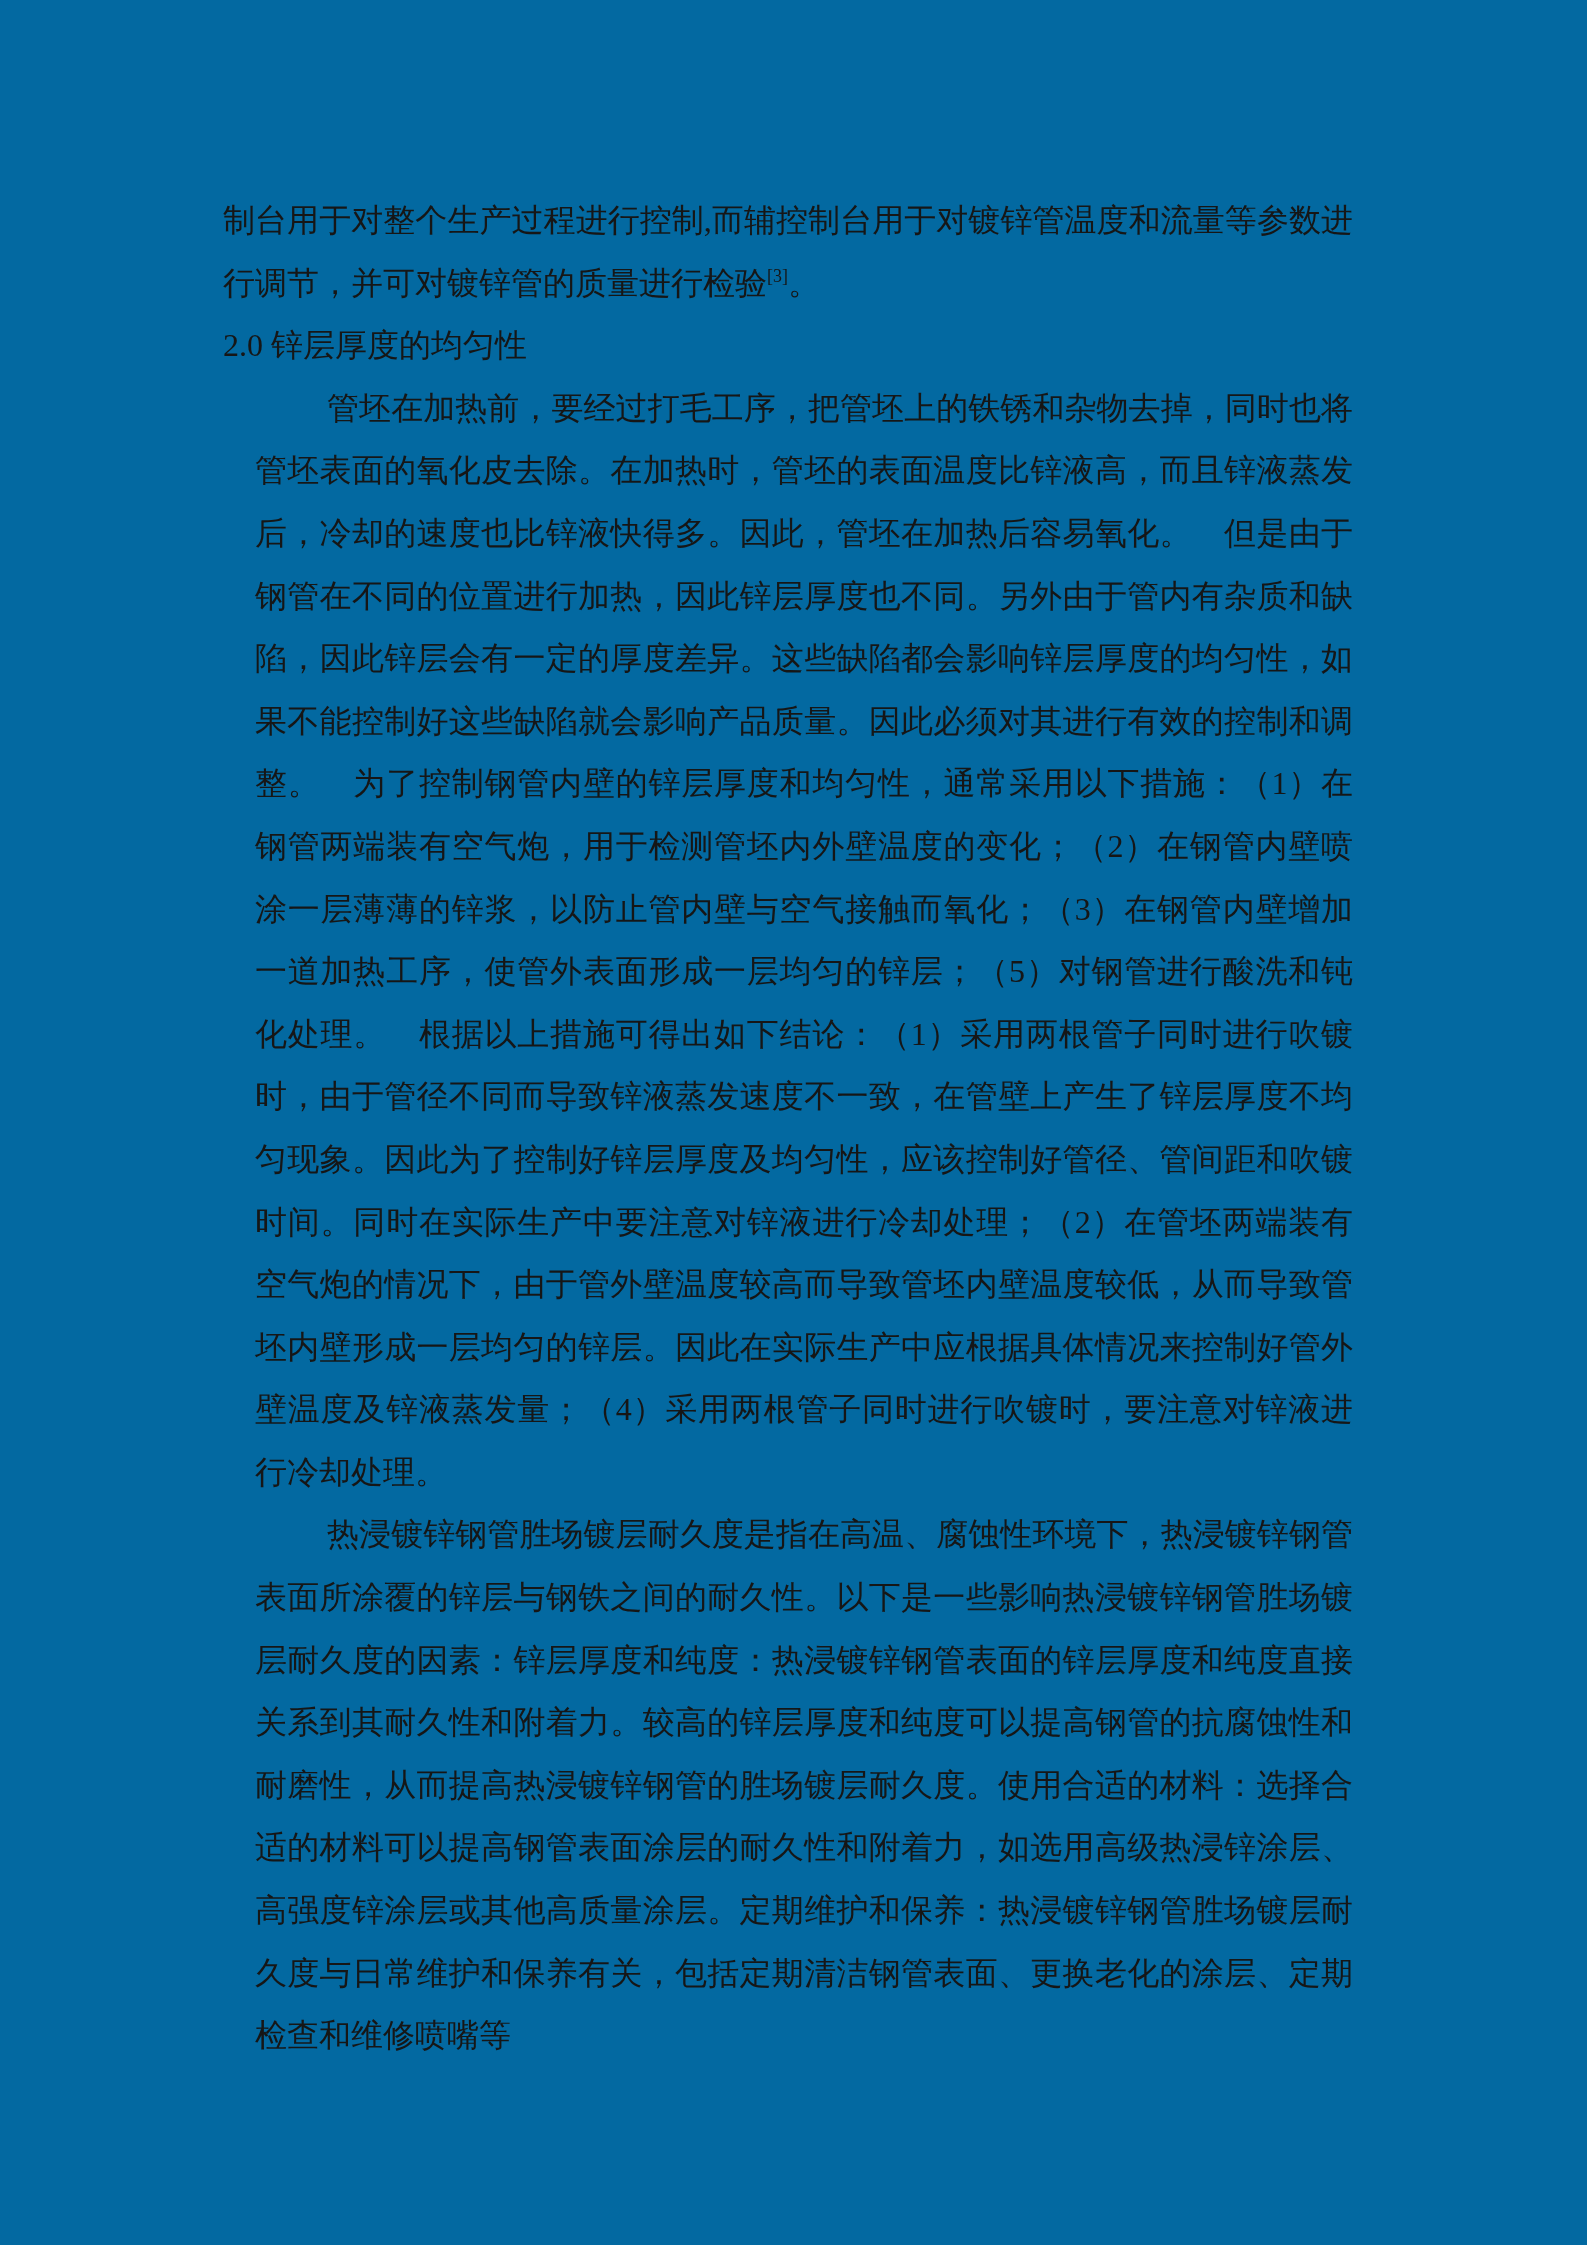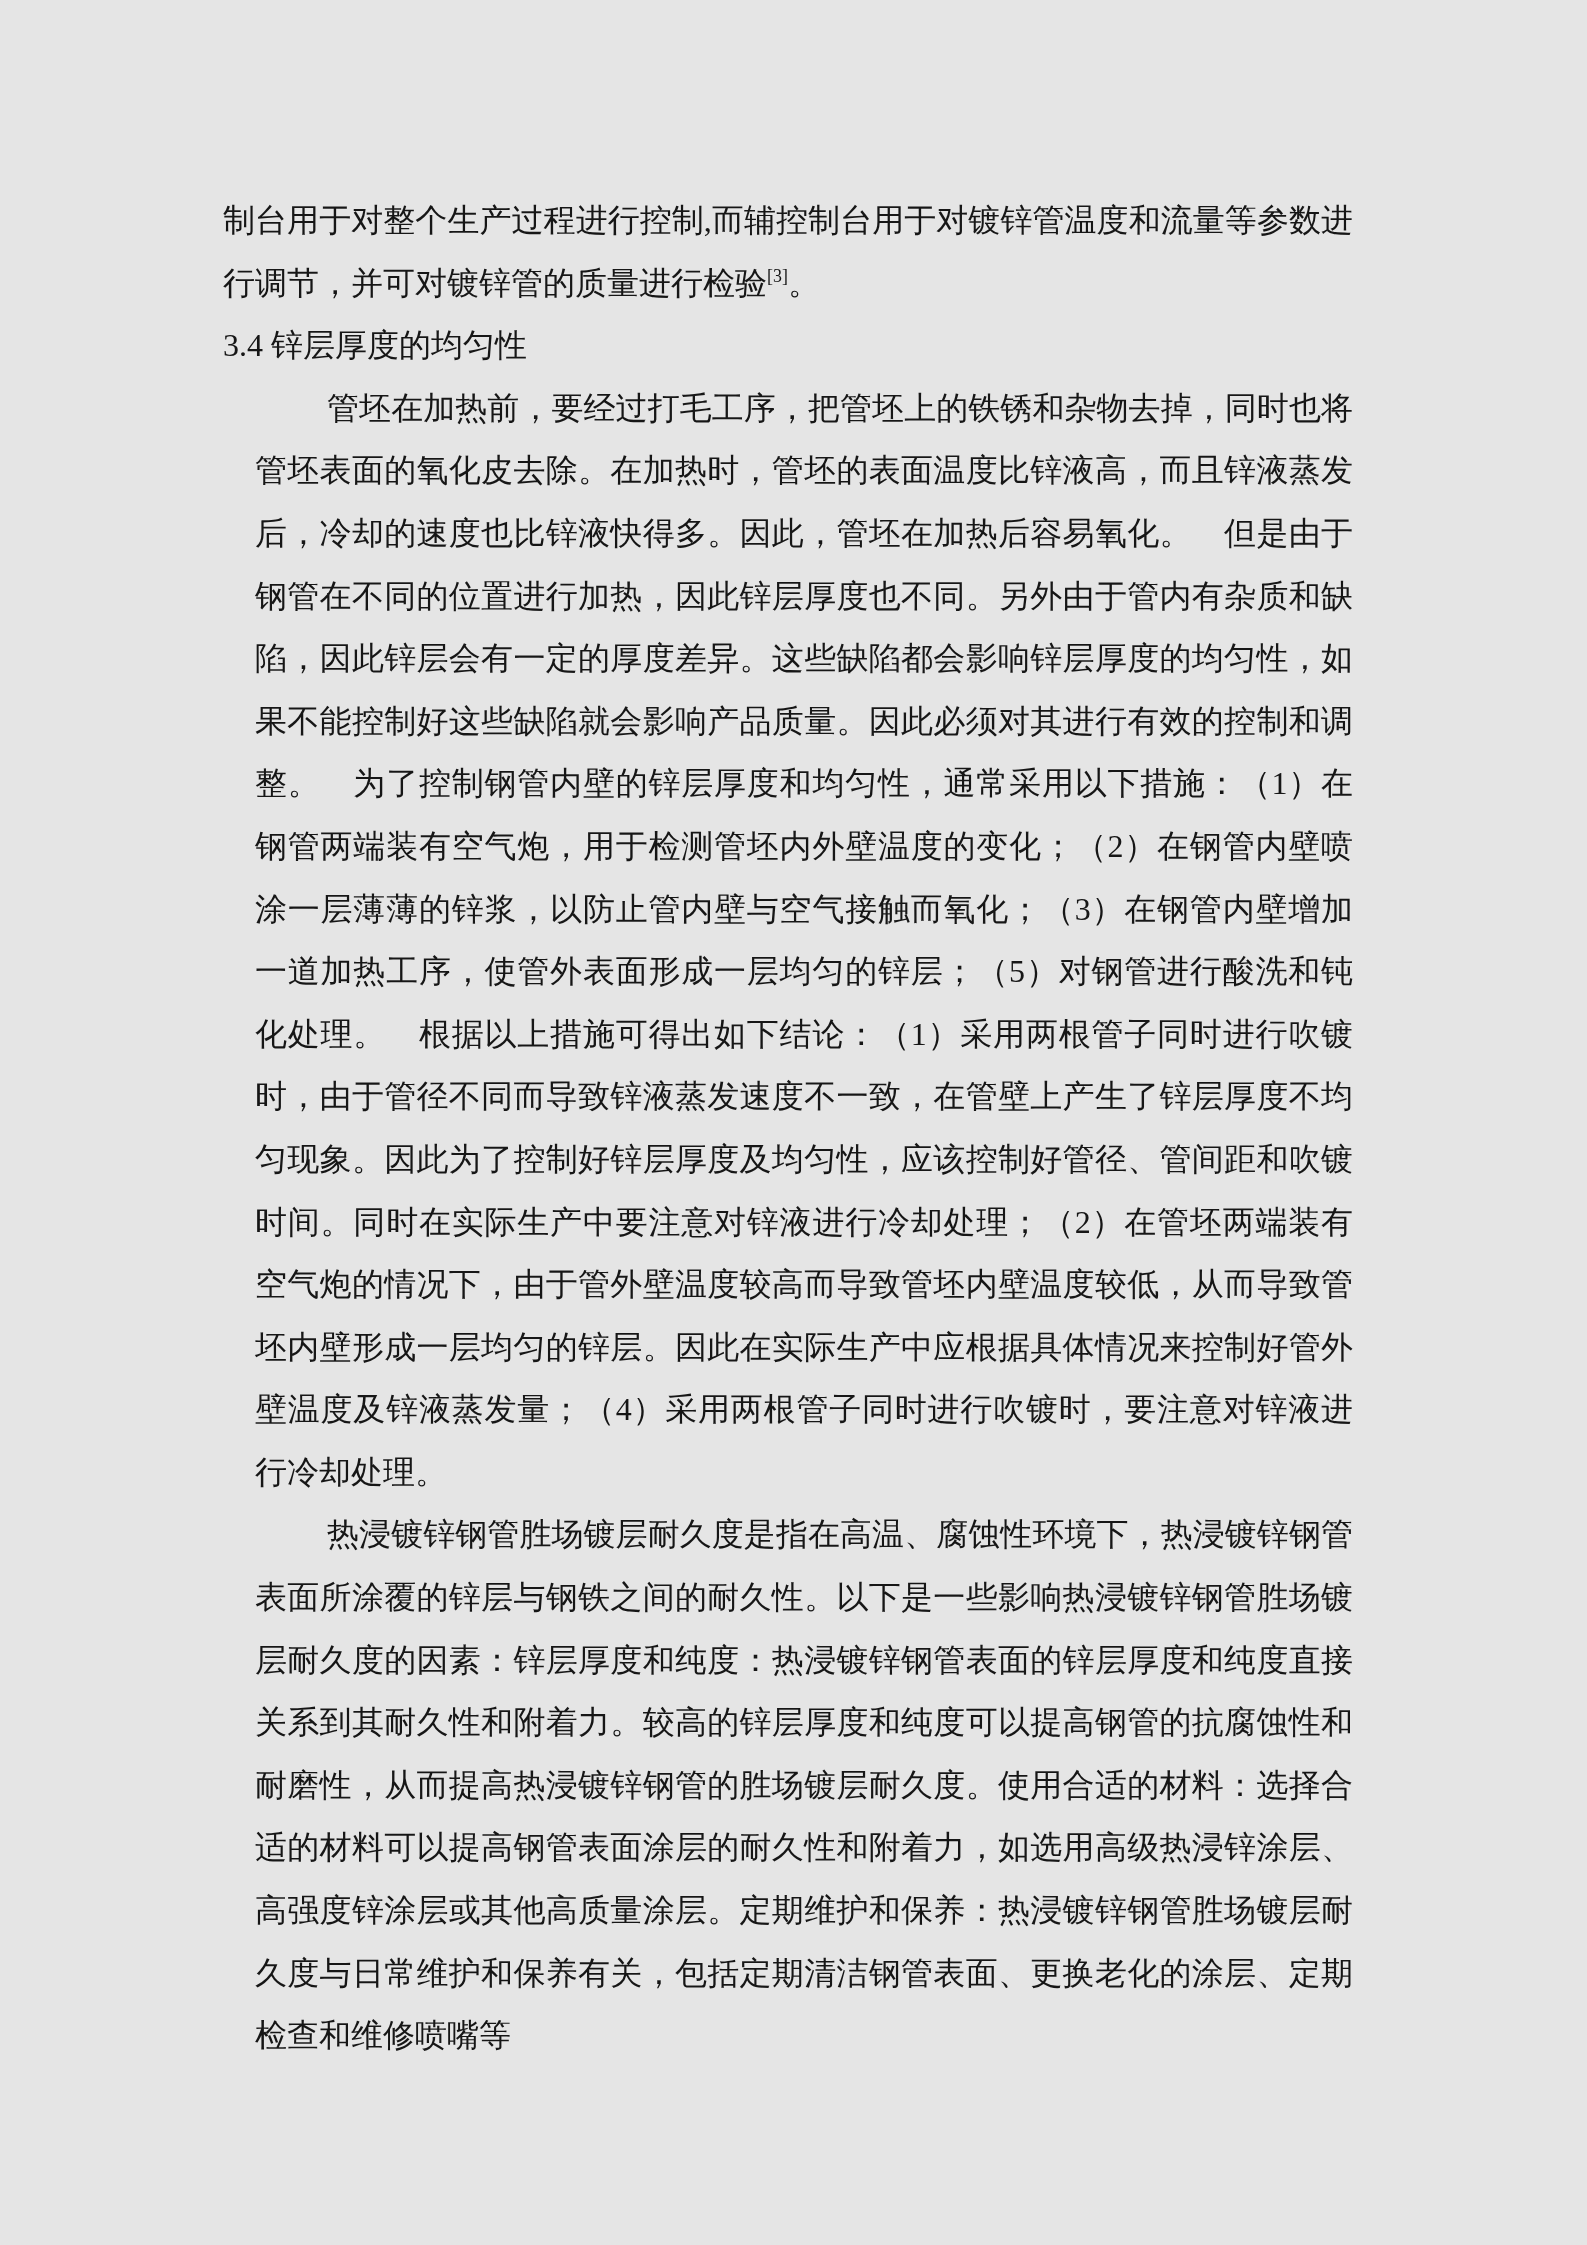--- a/index.html
+++ b/index.html
@@ -4,21 +4,21 @@
 <style>
   html, body {
     margin: 0;
     padding: 0;
     background: #ffffff;
   }
   .page {
     position: relative;
     width: 1587px;
     height: 2245px;
-    background: #e5e5e5;
+    background: #0369a1;
     overflow: hidden;
   }
   .content {
     position: absolute;
     left: 223px;
     top: 189px;
     width: 1130px;
     font-family: "Liberation Serif", "DejaVu Serif", serif;
     font-size: 32px;
     line-height: 62.6px;
@@ -48,21 +48,21 @@
   }
 </style>
 </head>
 <body>
 
 <div class="page">
   <main class="content">
 
     <p class="para"><span>制台用于对整个生产过程进行控制,而辅控制台用于对镀锌管温度和流量等参数进行调节，并可对镀锌管的质量进行检验</span><sup class="fnref">[3]</sup><span>。</span></p>
 
-    <h2 class="heading">3.4 锌层厚度的均匀性</h2>
+    <h2 class="heading">2.0 锌层厚度的均匀性</h2>
 
     <p class="para indent">管坯在加热前，要经过打毛工序，把管坯上的铁锈和杂物去掉，同时也将管坯表面的氧化皮去除。在加热时，管坯的表面温度比锌液高，而且锌液蒸发后，冷却的速度也比锌液快得多。因此，管坯在加热后容易氧化。　但是由于钢管在不同的位置进行加热，因此锌层厚度也不同。另外由于管内有杂质和缺陷，因此锌层会有一定的厚度差异。这些缺陷都会影响锌层厚度的均匀性，如果不能控制好这些缺陷就会影响产品质量。因此必须对其进行有效的控制和调整。　为了控制钢管内壁的锌层厚度和均匀性，通常采用以下措施：（1）在钢管两端装有空气炮，用于检测管坯内外壁温度的变化；（2）在钢管内壁喷涂一层薄薄的锌浆，以防止管内壁与空气接触而氧化；（3）在钢管内壁增加一道加热工序，使管外表面形成一层均匀的锌层；（5）对钢管进行酸洗和钝化处理。　根据以上措施可得出如下结论：（1）采用两根管子同时进行吹镀时，由于管径不同而导致锌液蒸发速度不一致，在管壁上产生了锌层厚度不均匀现象。因此为了控制好锌层厚度及均匀性，应该控制好管径、管间距和吹镀时间。同时在实际生产中要注意对锌液进行冷却处理；（2）在管坯两端装有空气炮的情况下，由于管外壁温度较高而导致管坯内壁温度较低，从而导致管坯内壁形成一层均匀的锌层。因此在实际生产中应根据具体情况来控制好管外壁温度及锌液蒸发量；（4）采用两根管子同时进行吹镀时，要注意对锌液进行冷却处理。</p>
 
 
     <p class="para indent">热浸镀锌钢管胜场镀层耐久度是指在高温、腐蚀性环境下，热浸镀锌钢管表面所涂覆的锌层与钢铁之间的耐久性。以下是一些影响热浸镀锌钢管胜场镀层耐久度的因素：锌层厚度和纯度：热浸镀锌钢管表面的锌层厚度和纯度直接关系到其耐久性和附着力。较高的锌层厚度和纯度可以提高钢管的抗腐蚀性和耐磨性，从而提高热浸镀锌钢管的胜场镀层耐久度。使用合适的材料：选择合适的材料可以提高钢管表面涂层的耐久性和附着力，如选用高级热浸锌涂层、高强度锌涂层或其他高质量涂层。定期维护和保养：热浸镀锌钢管胜场镀层耐久度与日常维护和保养有关，包括定期清洁钢管表面、更换老化的涂层、定期检查和维修喷嘴等</p>
 
   </main>
 </div>
 
 </body></html>

